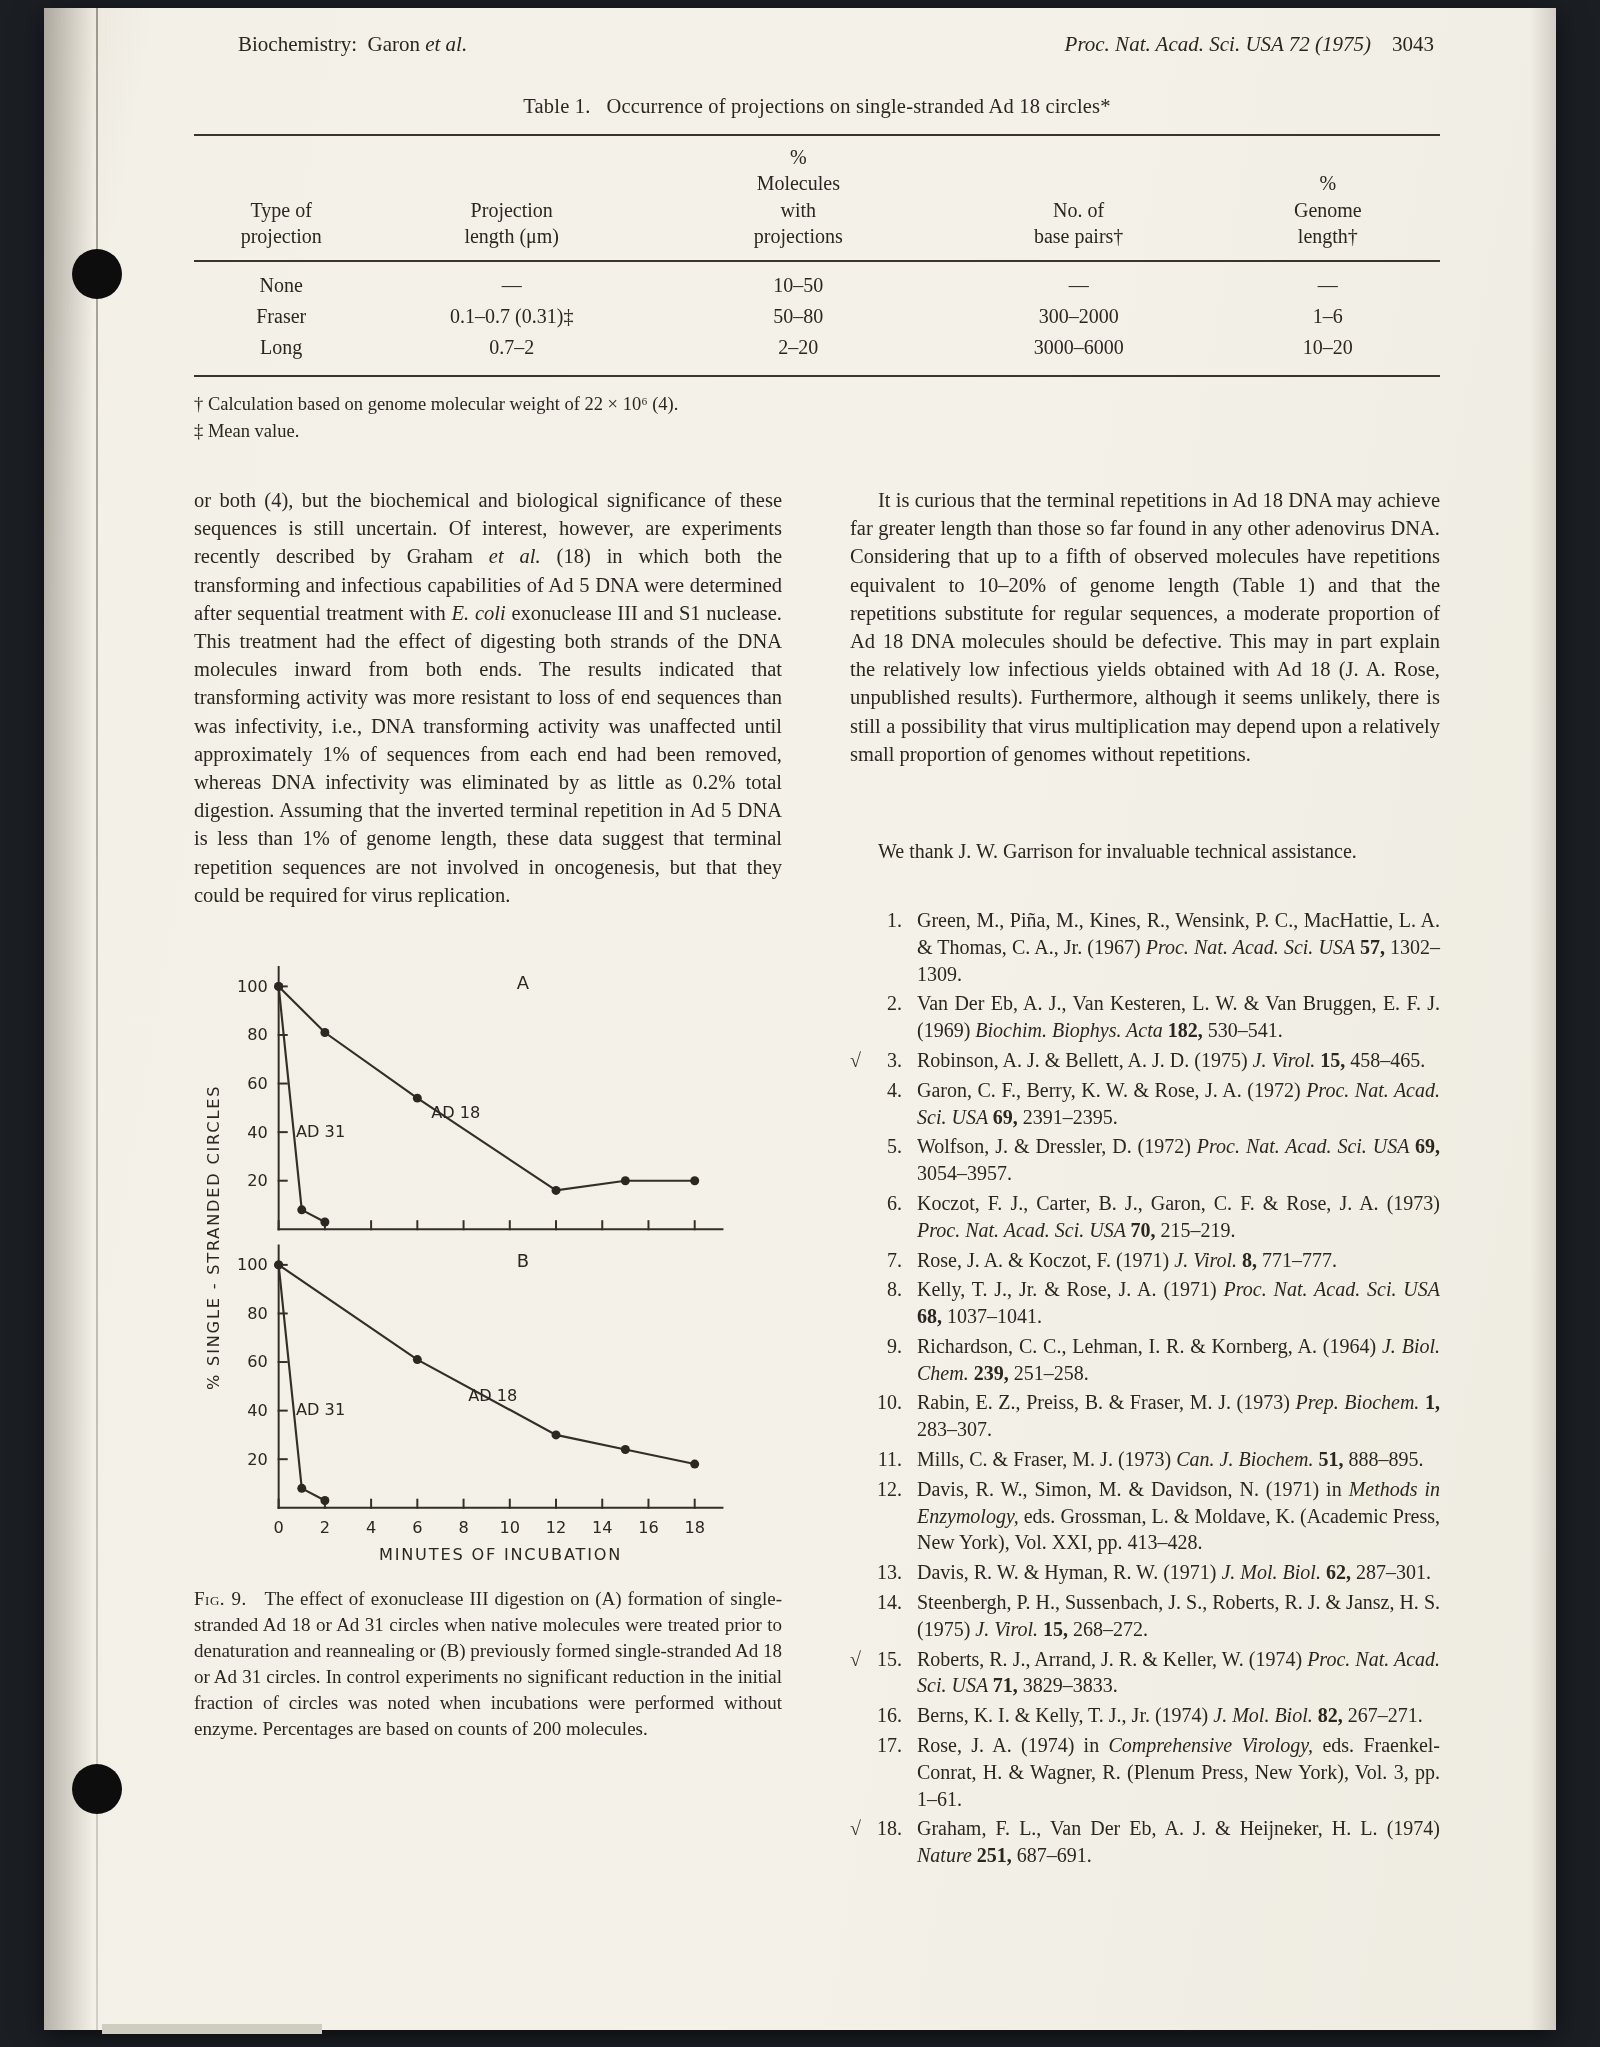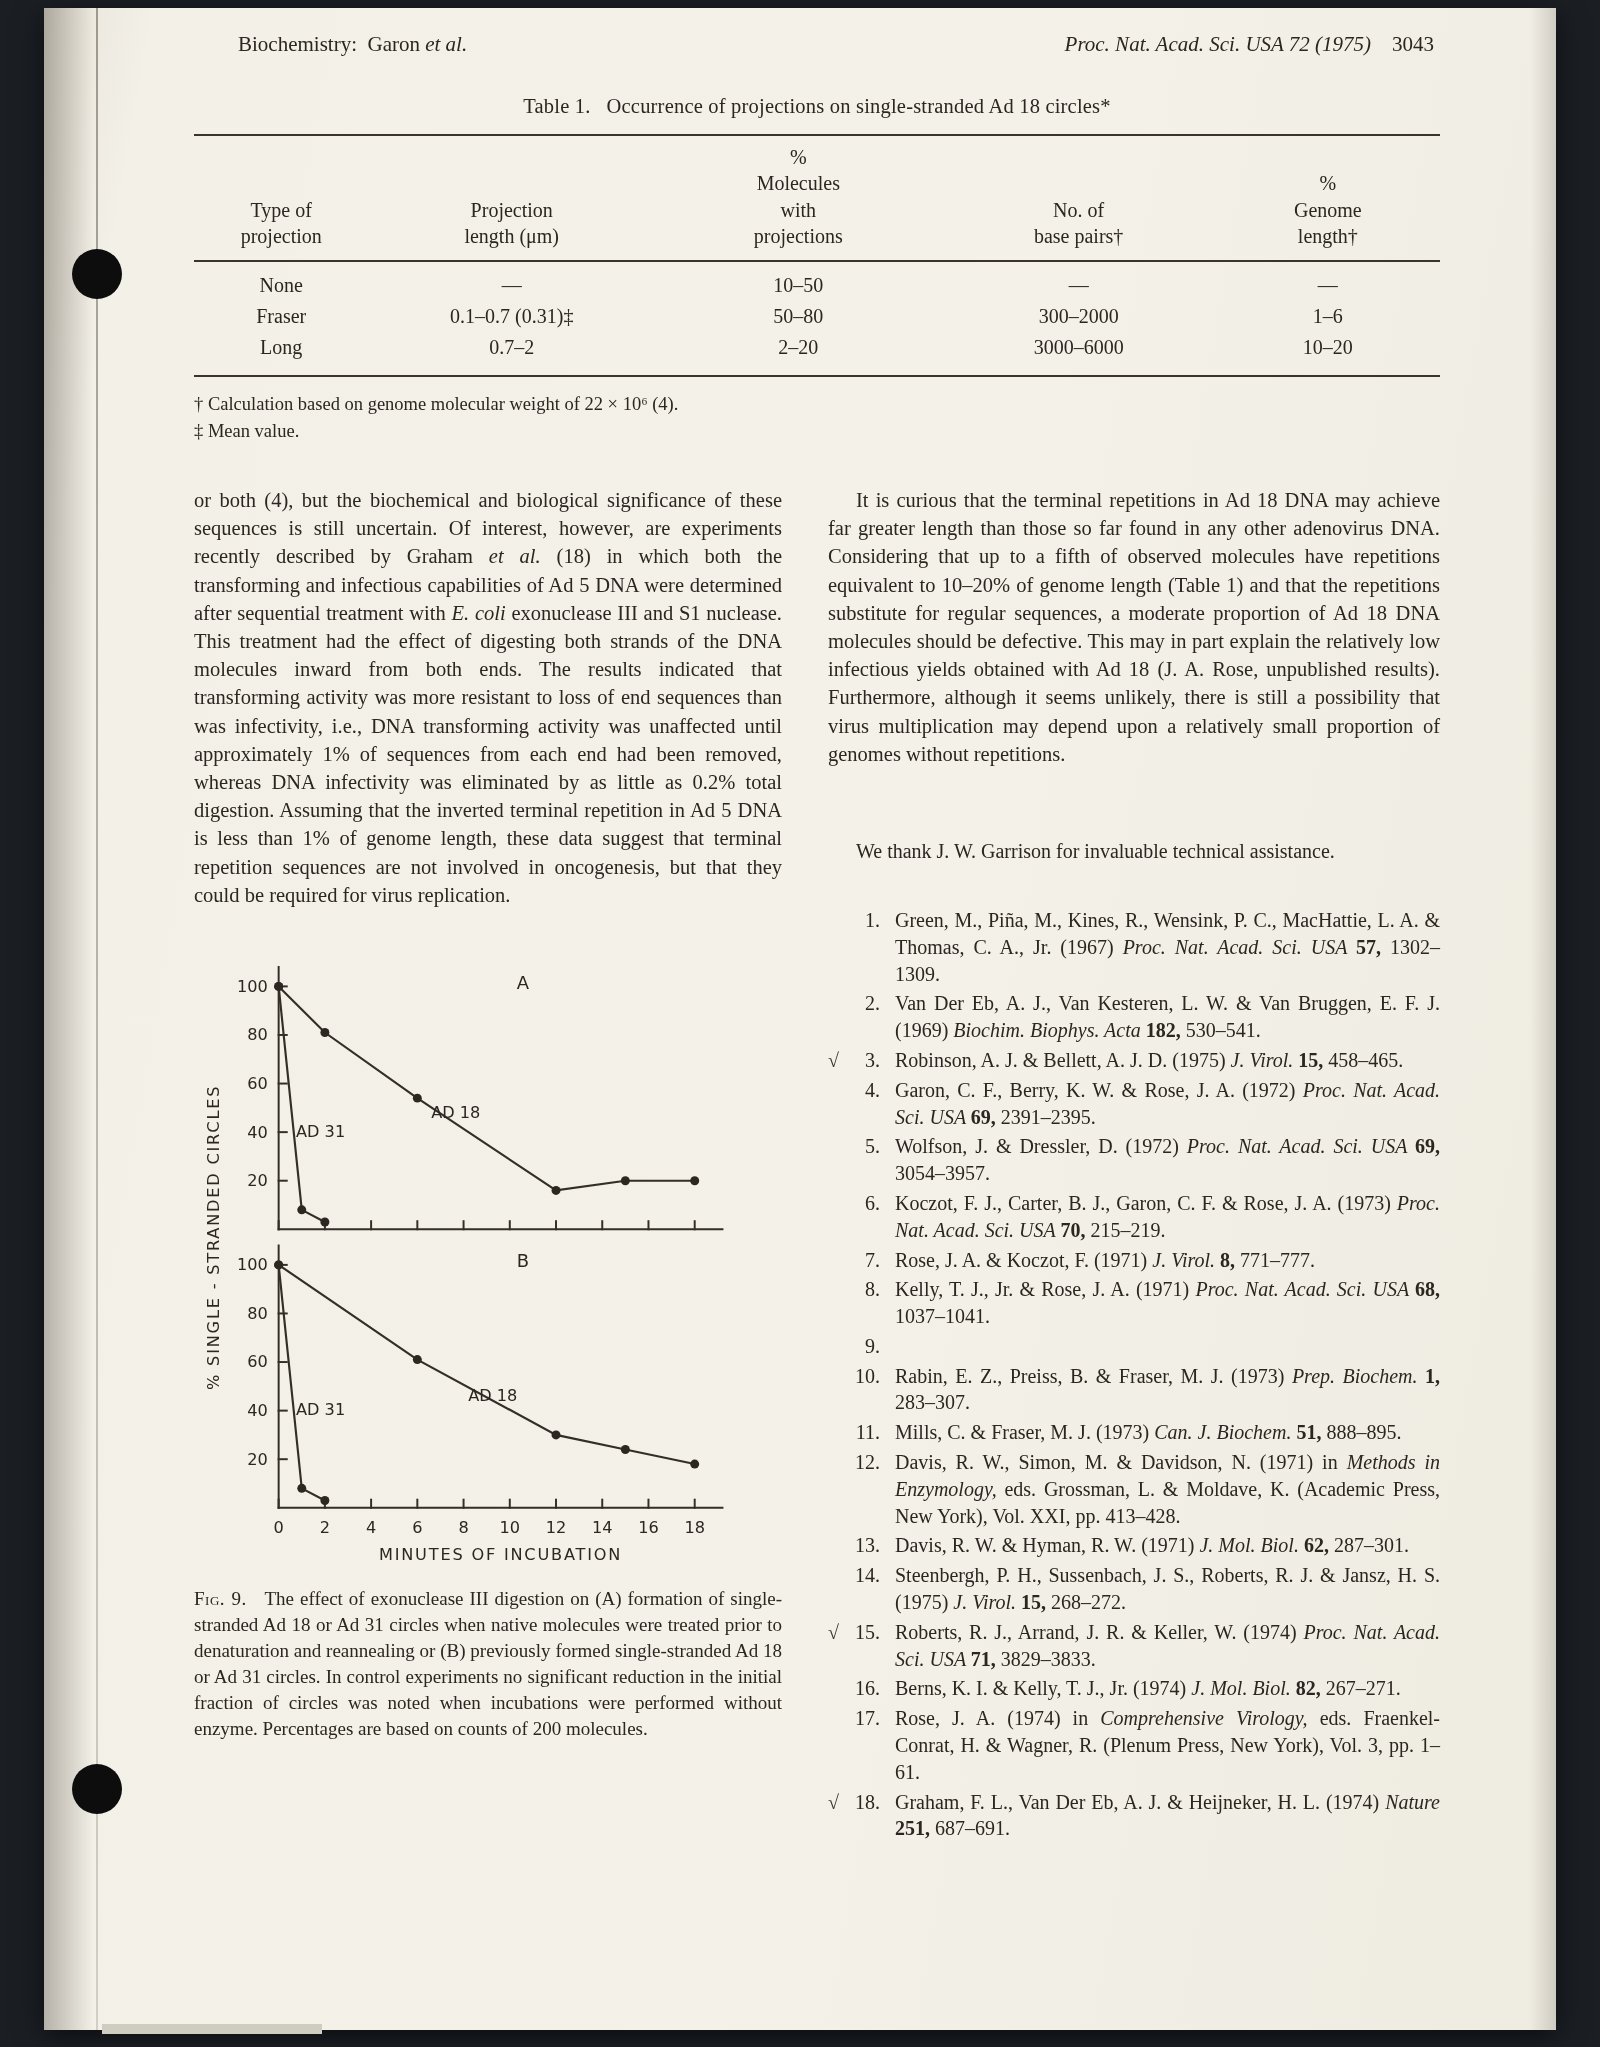--- a/index.html
+++ b/index.html
@@ -36,21 +36,21 @@
   .table-section { margin-top:38px; }
   .table-title { text-align:center; font-size:20.5px; letter-spacing:.2px; }
   .tbl { margin-top:16px; border-top:2px solid #3a342c; }
   .tbl-head, .tbl-row { display:grid; grid-template-columns:14% 23% 23% 22% 18%; }
   .tbl-head { padding:8px 0 10px; align-items:end; border-bottom:2px solid #3a342c; }
   .th { text-align:center; white-space:pre-line; font-size:20px; line-height:1.32; }
   .tbl-body { padding:8px 0 12px; border-bottom:2px solid #3a342c; }
   .td { text-align:center; font-size:20px; line-height:1.55; }
   .footnotes { margin-top:14px; font-size:18.5px; line-height:1.5; }
 
-  .columns { display:flex; gap:46px; margin-top:40px; }
+  .columns { display:flex; gap:68px; margin-top:40px; }
   .col-left { width:588px; flex:none; }
   .col-right { flex:1; }
   .body-text { font-size:20.5px; line-height:1.375; text-align:justify; }
   .indent { text-indent:28px; }
   .ack { margin-top:70px; font-size:20px; line-height:1.35; text-indent:28px; }
 
   .figure { margin-top:40px; }
   .fig-svg { width:548px; height:auto; display:block; margin-left:2px; }
   .fig-svg .axis { stroke:#332e27; stroke-width:2.2; fill:none; stroke-linecap:square; }
   .fig-svg .dataline { stroke:#332e27; stroke-width:2.4; fill:none; }
@@ -271,20 +271,21 @@
               <span class="ref-text"><span>Rose, J. A. &amp; Koczot, F. (1971) </span><i>J. Virol. </i><b>8,</b><span> 771–777.</span></span>
             </div>
             <div class="ref-item">
               <span class="ref-check"></span>
               <span class="ref-num">8.</span>
               <span class="ref-text"><span>Kelly, T. J., Jr. &amp; Rose, J. A. (1971) </span><i>Proc. Nat. Acad. Sci. USA </i><b>68,</b><span> 1037–1041.</span></span>
             </div>
             <div class="ref-item">
               <span class="ref-check"></span>
               <span class="ref-num">9.</span>
+              <span class="ref-text"><span>Richardson, C. C., Lehman, I. R. &amp; Kornberg, A. (1964) </span><i>J. Biol. Chem. </i><b>239,</b><span> 251–258.</span></span>
             </div>
             <div class="ref-item">
               <span class="ref-check"></span>
               <span class="ref-num">10.</span>
               <span class="ref-text"><span>Rabin, E. Z., Preiss, B. &amp; Fraser, M. J. (1973) </span><i>Prep. Biochem. </i><b>1,</b><span> 283–307.</span></span>
             </div>
             <div class="ref-item">
               <span class="ref-check"></span>
               <span class="ref-num">11.</span>
               <span class="ref-text"><span>Mills, C. &amp; Fraser, M. J. (1973) </span><i>Can. J. Biochem. </i><b>51,</b><span> 888–895.</span></span>

